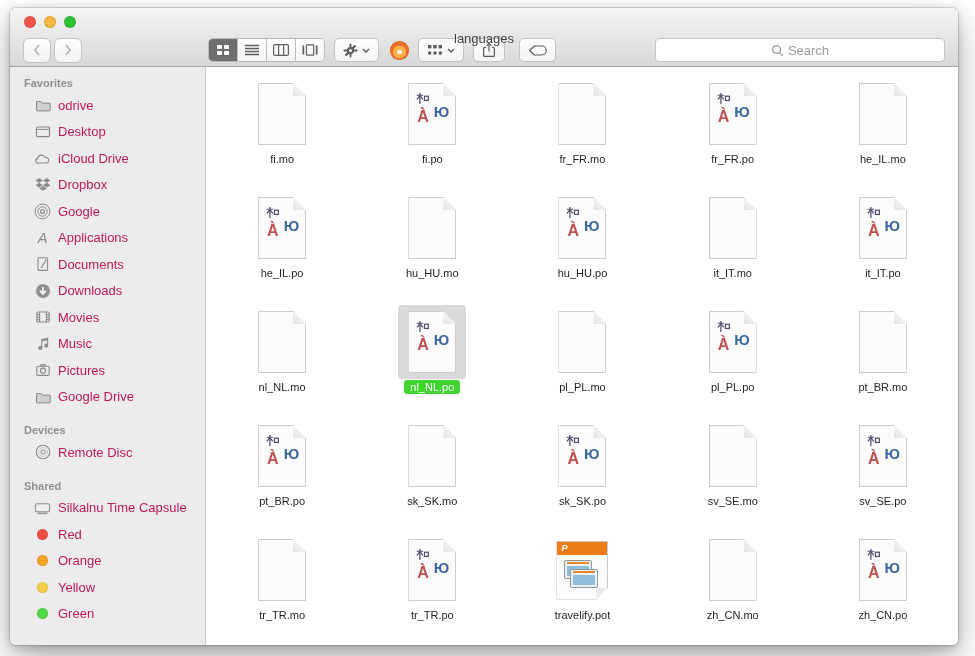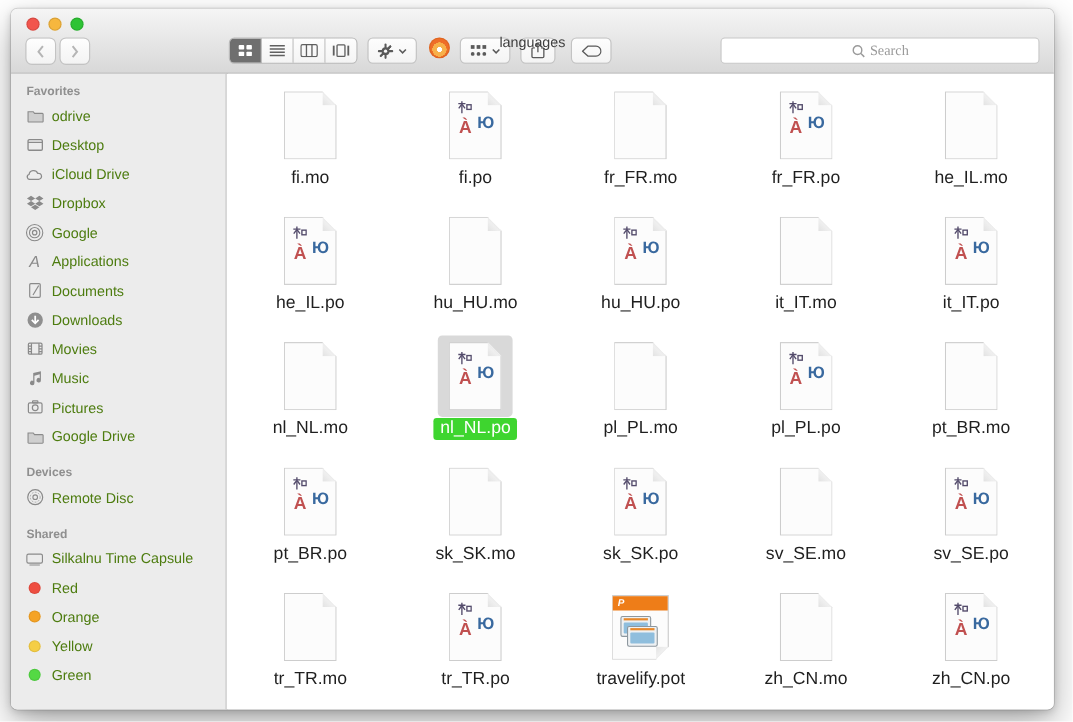--- a/index.html
+++ b/index.html
@@ -16,51 +16,51 @@
   
   .chrome{height:58px;background:linear-gradient(#f5f5f5,#d8d8d8);border-bottom:1px solid #a6a6a6;position:relative;}
   .titlebar{height:26px;position:relative;display:flex;align-items:center;justify-content:center;}
   .traffic{position:absolute;left:14px;top:8px;display:flex;gap:8px;}
   .light{width:12px;height:12px;border-radius:50%;box-shadow:inset 0 0 0 1px rgba(0,0,0,.12);}
   .light.red{background:#f2554d;}
   .light.yellow{background:#f6b73e;}
   .light.green{background:#2ec335;}
   .wtitle{display:flex;align-items:center;gap:22px;font-size:13px;color:#3f3f3f;flex-direction:column;}
   .wtitle svg{display:block;}
-  .toolbar{height:32px;display:flex;padding:0 13px;font-family:Liberation Serif, serif;}
+  .toolbar{height:32px;display:flex;align-items:center;padding:0 13px;}
   .navbtns{display:flex;gap:3px;}
   .navbtn{width:26px;height:23px;border:1px solid #c3c3c3;border-radius:6px;background:linear-gradient(#fefefe,#f3f3f3);
     display:flex;align-items:center;justify-content:center;}
   .seg{display:flex;margin-left:126px;border:1px solid #b9b9b9;border-radius:5px;overflow:hidden;height:22px;}
   .segbtn{width:28px;height:22px;display:flex;align-items:center;justify-content:center;background:linear-gradient(#fdfdfd,#f4f4f4);border-right:1px solid #bdbdbd;}
   .segbtn:last-child{border-right:none;}
   .segbtn.active{background:#6f6f6f;}
   .tbtn{height:22px;border:1px solid #c3c3c3;border-radius:5px;background:linear-gradient(#fdfdfd,#f4f4f4);
     display:flex;align-items:center;justify-content:center;gap:4px;padding:0 8px;margin-left:9px;}
   .odrive-ball{width:19px;height:19px;border-radius:50%;margin-left:11px;
     background:radial-gradient(circle at 50% 58%, #ffffff 0 16%, #f7b04a 17% 44%, #ee6d28 45% 100%);
     box-shadow:inset 0 0 0 1px rgba(200,90,20,.4);}
   .tbtn.tag-btn{margin-left:14px;}
   .search-field{margin-left:auto;width:288px;height:22px;border:1px solid #c7c7c7;border-radius:4px;background:#fff;
     display:flex;align-items:center;justify-content:center;gap:4px;color:#9a9a9a;font-size:13px;}
   
   .sidebar{position:absolute;left:0;top:59px;bottom:0;width:196px;background:#ececec;border-right:1px solid #c6c6c6;
     overflow:hidden;padding-top:8px;box-sizing:border-box;}
   .sb-header{font-size:11px;font-weight:bold;color:#8f8f8f;padding:0 10px 3px 14px;margin-top:14px;}
   .sb-section:first-child .sb-header{margin-top:2px;}
-  .sb-item{display:flex;align-items:center;gap:7px;height:26.5px;padding-left:13px;font-size:13px;color:#4d7c0f;cursor:default;}
+  .sb-item{display:flex;align-items:center;gap:7px;height:26.5px;padding-left:24px;font-size:13px;color:#be185d;cursor:default;}
   .sb-icon{width:17px;height:17px;display:flex;align-items:center;justify-content:center;flex:none;}
   .sb-label{white-space:nowrap;}
   .tag-dot{display:block;width:11px;height:11px;border-radius:50%;box-shadow:inset 0 0 0 1px rgba(0,0,0,.08);}
   
   .content{position:absolute;left:197px;top:59px;right:0;bottom:0;background:#fff;overflow:hidden;}
   .grid{display:grid;grid-template-columns:repeat(5,1fr);grid-auto-rows:114px;padding-top:8px;}
   .file-cell{display:flex;flex-direction:column;align-items:center;padding-top:2px;}
   .iconwrap{width:68px;height:74px;display:flex;align-items:center;justify-content:center;border-radius:4px;}
-  .file-label{margin-top:1px;font-size:16px;color:#1f1f1f;padding:1px 6px;border-radius:3px;max-width:140px;
+  .file-label{margin-top:1px;font-size:11px;color:#1f1f1f;padding:1px 6px;border-radius:3px;max-width:140px;
     white-space:nowrap;overflow:hidden;text-overflow:ellipsis;}
   
   .doc{position:relative;width:46px;height:60px;background:#fcfcfc;border:1px solid #cdcdcd;
     clip-path:polygon(0 0, calc(100% - 13px) 0, 100% 13px, 100% 100%, 0 100%);}
   .doc .fold{position:absolute;top:-1px;right:-1px;width:13px;height:13px;
     background:linear-gradient(to bottom left,#d7d7d7,#efefef 60%,#e2e2e2);
     clip-path:polygon(0 0,100% 100%,0 100%);}
   .doc .g-he{position:absolute;left:7px;top:7px;}
   .doc .g-a{position:absolute;left:8px;top:24px;font-size:16px;color:#c05050;font-weight:bold;}
   .doc .g-yu{position:absolute;right:6px;top:19px;font-size:15px;color:#39699f;font-weight:bold;}

